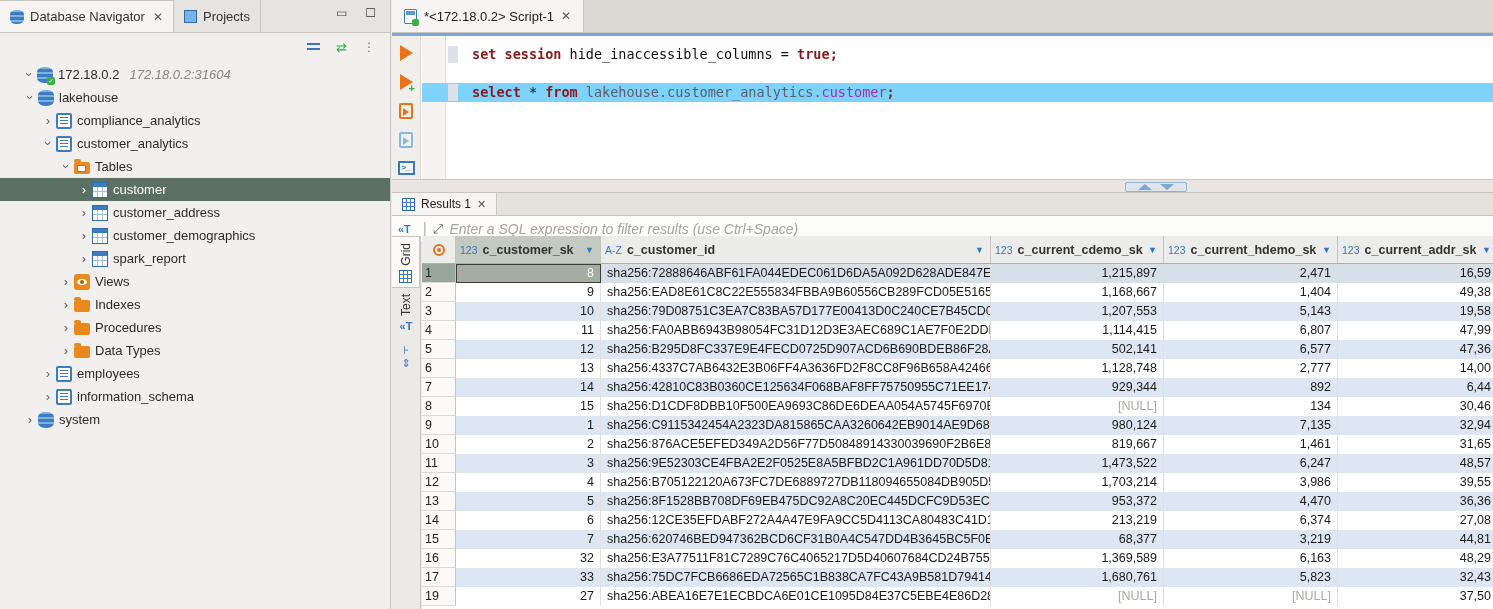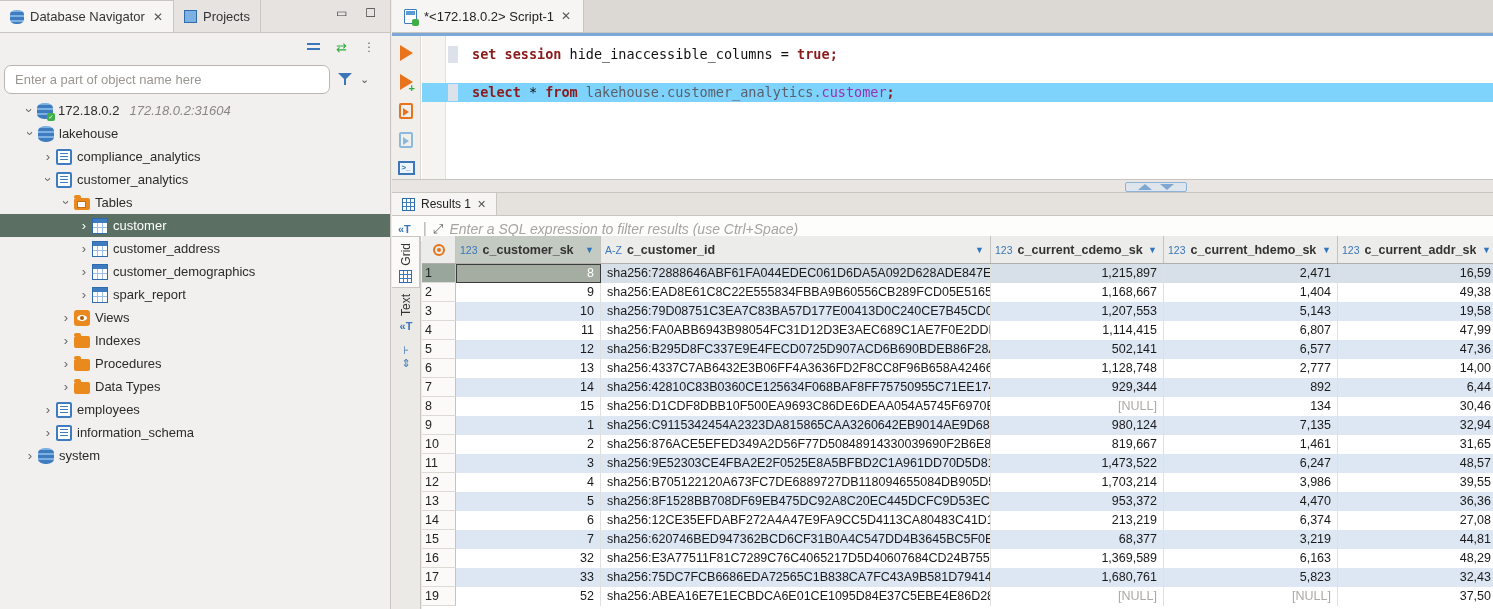--- a/index.html
+++ b/index.html
@@ -165,27 +165,20 @@
       <div class="winbtns">
         <span>▭</span>
         <span>☐</span>
       </div>
     </div>
     <div class="lp-toolbar">
       <span style="display:inline-block;width:13px;height:8px;background:linear-gradient(180deg,#3a76b8 0 2px,transparent 2px 5px,#3a76b8 5px 7px,transparent 7px)"></span>
       <span style="color:#2fae3f;font-size:13px">⇄</span>
       <span style="color:#6b6864;font-size:12px;letter-spacing:1px">⋮</span>
     </div>
-    <div class="lp-search">
-      <input type="text" placeholder="Enter a part of object name here" style="">
-      <span class="search-icons">
-        <span class="funnel"></span>
-        <span class="chev-dn">⌄</span>
-      </span>
-    </div>
     <div class="tree" id="tree">
         <div class="trow" style="padding-left: 21px;">
           <span class="chev exp">›</span>
           <span class="ti ti-connection"></span>
           <span class="tlabel">172.18.0.2</span>
           <span class="tdetail">172.18.0.2:31604</span>
         </div>
         <div class="trow" style="padding-left: 22px;">
           <span class="chev exp">›</span>
           <span class="ti ti-database"></span>
@@ -490,21 +483,21 @@
             <div class="grow alt">
               <div class="gcell rownum" style="width: 34px;">17</div>
               <div class="gcell num" style="width: 145px;">33</div>
               <div class="gcell" style="width: 390px;">sha256:75DC7FCB6686EDA72565C1B838CA7FC43A9B581D79414537</div>
               <div class="gcell num" style="width: 173px;">1,680,761</div>
               <div class="gcell num" style="width: 174px;">5,823</div>
               <div class="gcell num" style="width: 160px;">32,43</div>
             </div>
             <div class="grow">
               <div class="gcell rownum" style="width: 34px;">19</div>
-              <div class="gcell num" style="width: 145px;">52</div>
+              <div class="gcell num" style="width: 145px;">27</div>
               <div class="gcell" style="width: 390px;">sha256:ABEA16E7E1ECBDCA6E01CE1095D84E37C5EBE4E86D286B1E</div>
               <div class="gcell num nullv" style="width: 173px;">[NULL]</div>
               <div class="gcell num nullv" style="width: 174px;">[NULL]</div>
               <div class="gcell num" style="width: 160px;">37,50</div>
             </div>
           </div>
       </div>
     </div>
 
   </div>

